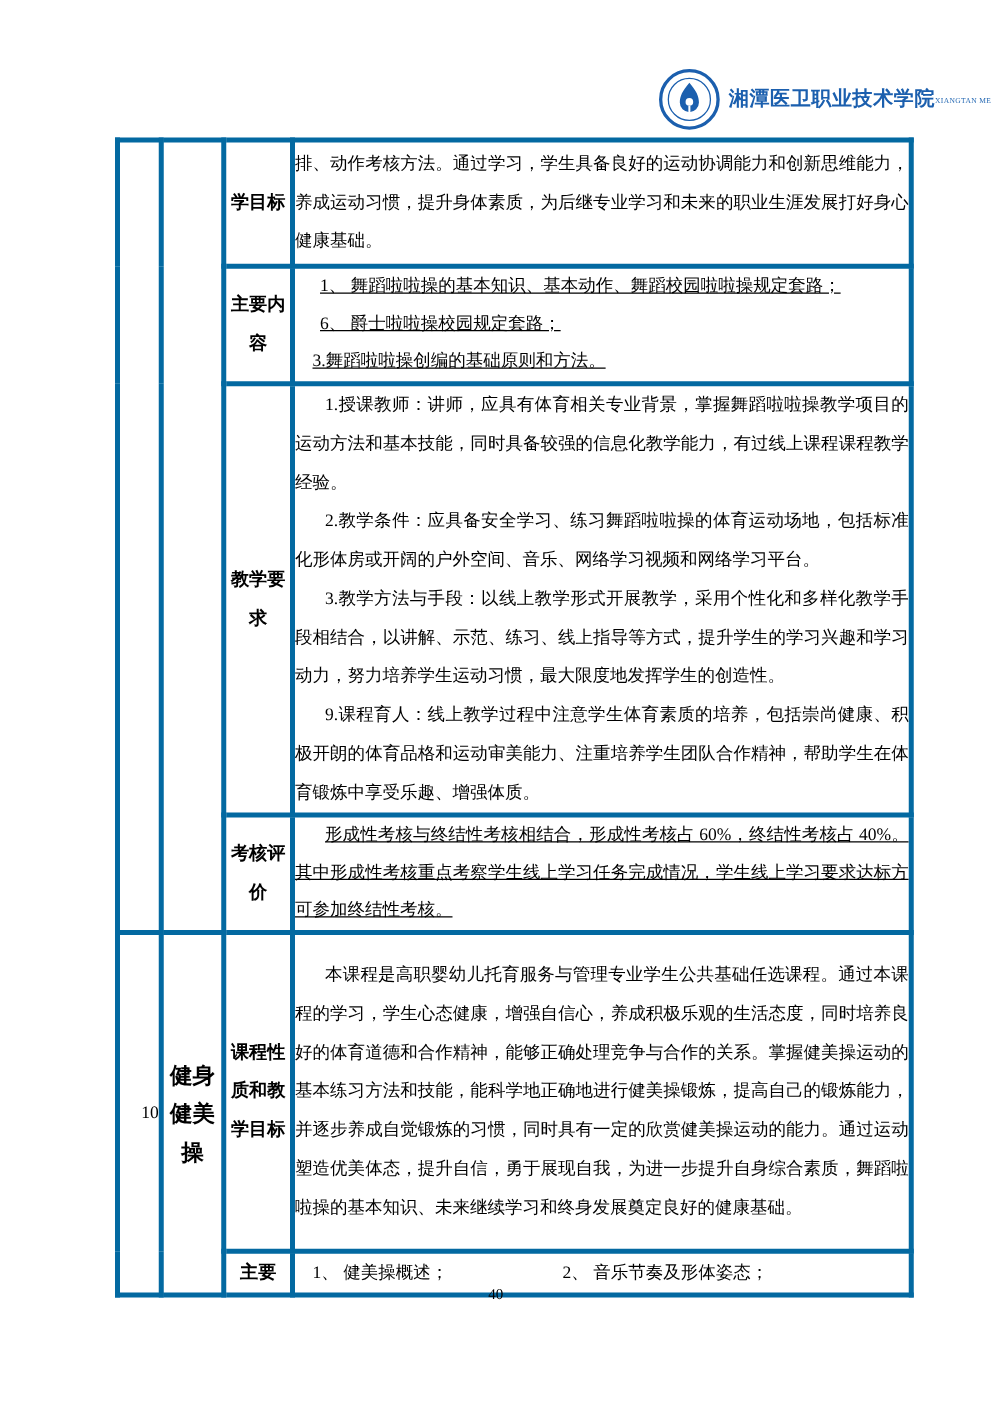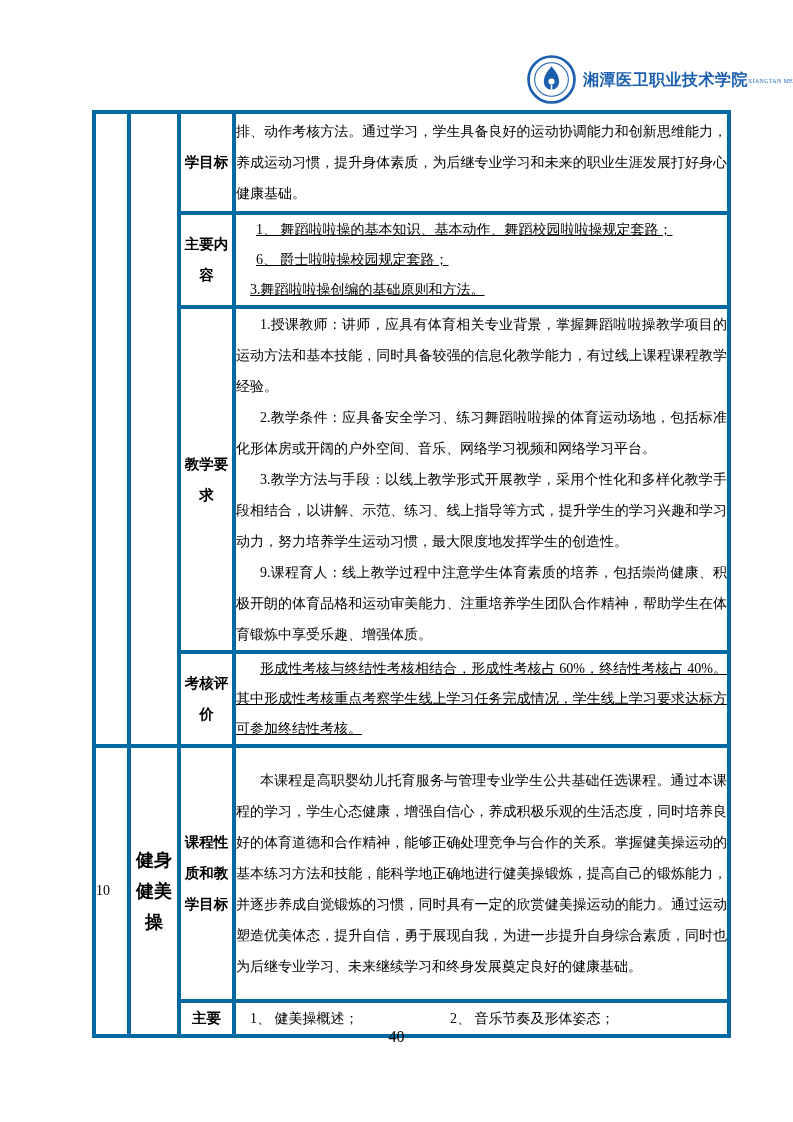--- a/index.html
+++ b/index.html
@@ -40,21 +40,21 @@
     overflow: hidden;
     margin-top: 36px;
   }
   tr.r1 { height: 101px; }
   tr.r2 { height: 91px;  }
   tr.r3 { height: 343px; }
   tr.r4 { height: 90px;  }
   tr.r5 { height: 255px; }
   tr.r6 { height: 31px;  }
 
-  .num-cell  { text-align: left; font-size: 14px; }
+  .num-cell  { text-align: right; font-size: 14px; }
   .name-cell {
     text-align: center; font-size: 18px; font-weight: bold;
     line-height: 31px; padding: 0 9px;
   }
   .label-cell {
     text-align: center; font-size: 14.5px; font-weight: bold;
     line-height: 31px; padding: 0 12px;
   }
   .content-cell { padding: 2px 6px; font-size: 14px; }
 
@@ -63,21 +63,21 @@
   .indent-24 { text-indent: 24px; }
   .item-indent-20 { padding-left: 20px; }
   .item-indent-14 { padding-left: 14px; }
   .items-row { padding-left: 14px; text-align: left; }
   .items-row .item-a { display: inline-block; width: 200px; }
   .items-row .item-b { display: inline-block; }
 
   
   .page-number {
     position: absolute; top: 1028px; left: 0; width: 793px;
-    text-align: center; font-size: 16px;
+    text-align: center; font-size: 12px;
   }
 </style>
 </head>
 <body>
 
 <div class="page">
 
   <header class="logo-row">
     <svg class="emblem" viewBox="0 0 48 48" aria-hidden="true">
       <circle cx="24" cy="24" r="22.5" fill="none" stroke="#1b5fae" stroke-width="2.6"></circle>
@@ -134,21 +134,21 @@
         <td class="content-cell">
           <div class="para para-tight indent-24">形成性考核与终结性考核相结合，形成性考核占 60%，终结性考核占 40%。其中形成性考核重点考察学生线上学习任务完成情况，学生线上学习要求达标方可参加终结性考核。</div>
         </td>
       </tr>
 
       <tr class="r5">
         <td class="num-cell" rowspan="2">10</td>
         <td class="name-cell" rowspan="2">健身健美操</td>
         <td class="label-cell">课程性质和教学目标</td>
         <td class="content-cell">
-          <div class="para indent-24">本课程是高职婴幼儿托育服务与管理专业学生公共基础任选课程。通过本课程的学习，学生心态健康，增强自信心，养成积极乐观的生活态度，同时培养良好的体育道德和合作精神，能够正确处理竞争与合作的关系。掌握健美操运动的基本练习方法和技能，能科学地正确地进行健美操锻炼，提高自己的锻炼能力，并逐步养成自觉锻炼的习惯，同时具有一定的欣赏健美操运动的能力。通过运动塑造优美体态，提升自信，勇于展现自我，为进一步提升自身综合素质，同时也为后继专业学习、未来继续学习和终身发展奠定良好的健康基础。</div>
+          <div class="para indent-24">本课程是高职婴幼儿托育服务与管理专业学生公共基础任选课程。通过本课程的学习，学生心态健康，增强自信心，养成积极乐观的生活态度，同时培养良好的体育道德和合作精神，能够正确处理竞争与合作的关系。掌握健美操运动的基本练习方法和技能，能科学地正确地进行健美操锻炼，提高自己的锻炼能力，并逐步养成自觉锻炼的习惯，同时具有一定的欣赏健美操运动的能力。通过运动塑造优美体态，提升自信，勇于展现自我，为进一步提升自身综合素质，舞蹈啦啦操的基本知识、未来继续学习和终身发展奠定良好的健康基础。</div>
         </td>
       </tr>
 
       <tr class="r6">
         <td class="label-cell">主要</td>
         <td class="content-cell">
           <div class="para para-tight items-row">
             <span class="item-a">1、 健美操概述；</span><span class="item-b">2、 音乐节奏及形体姿态；</span>
           </div>
         </td>

